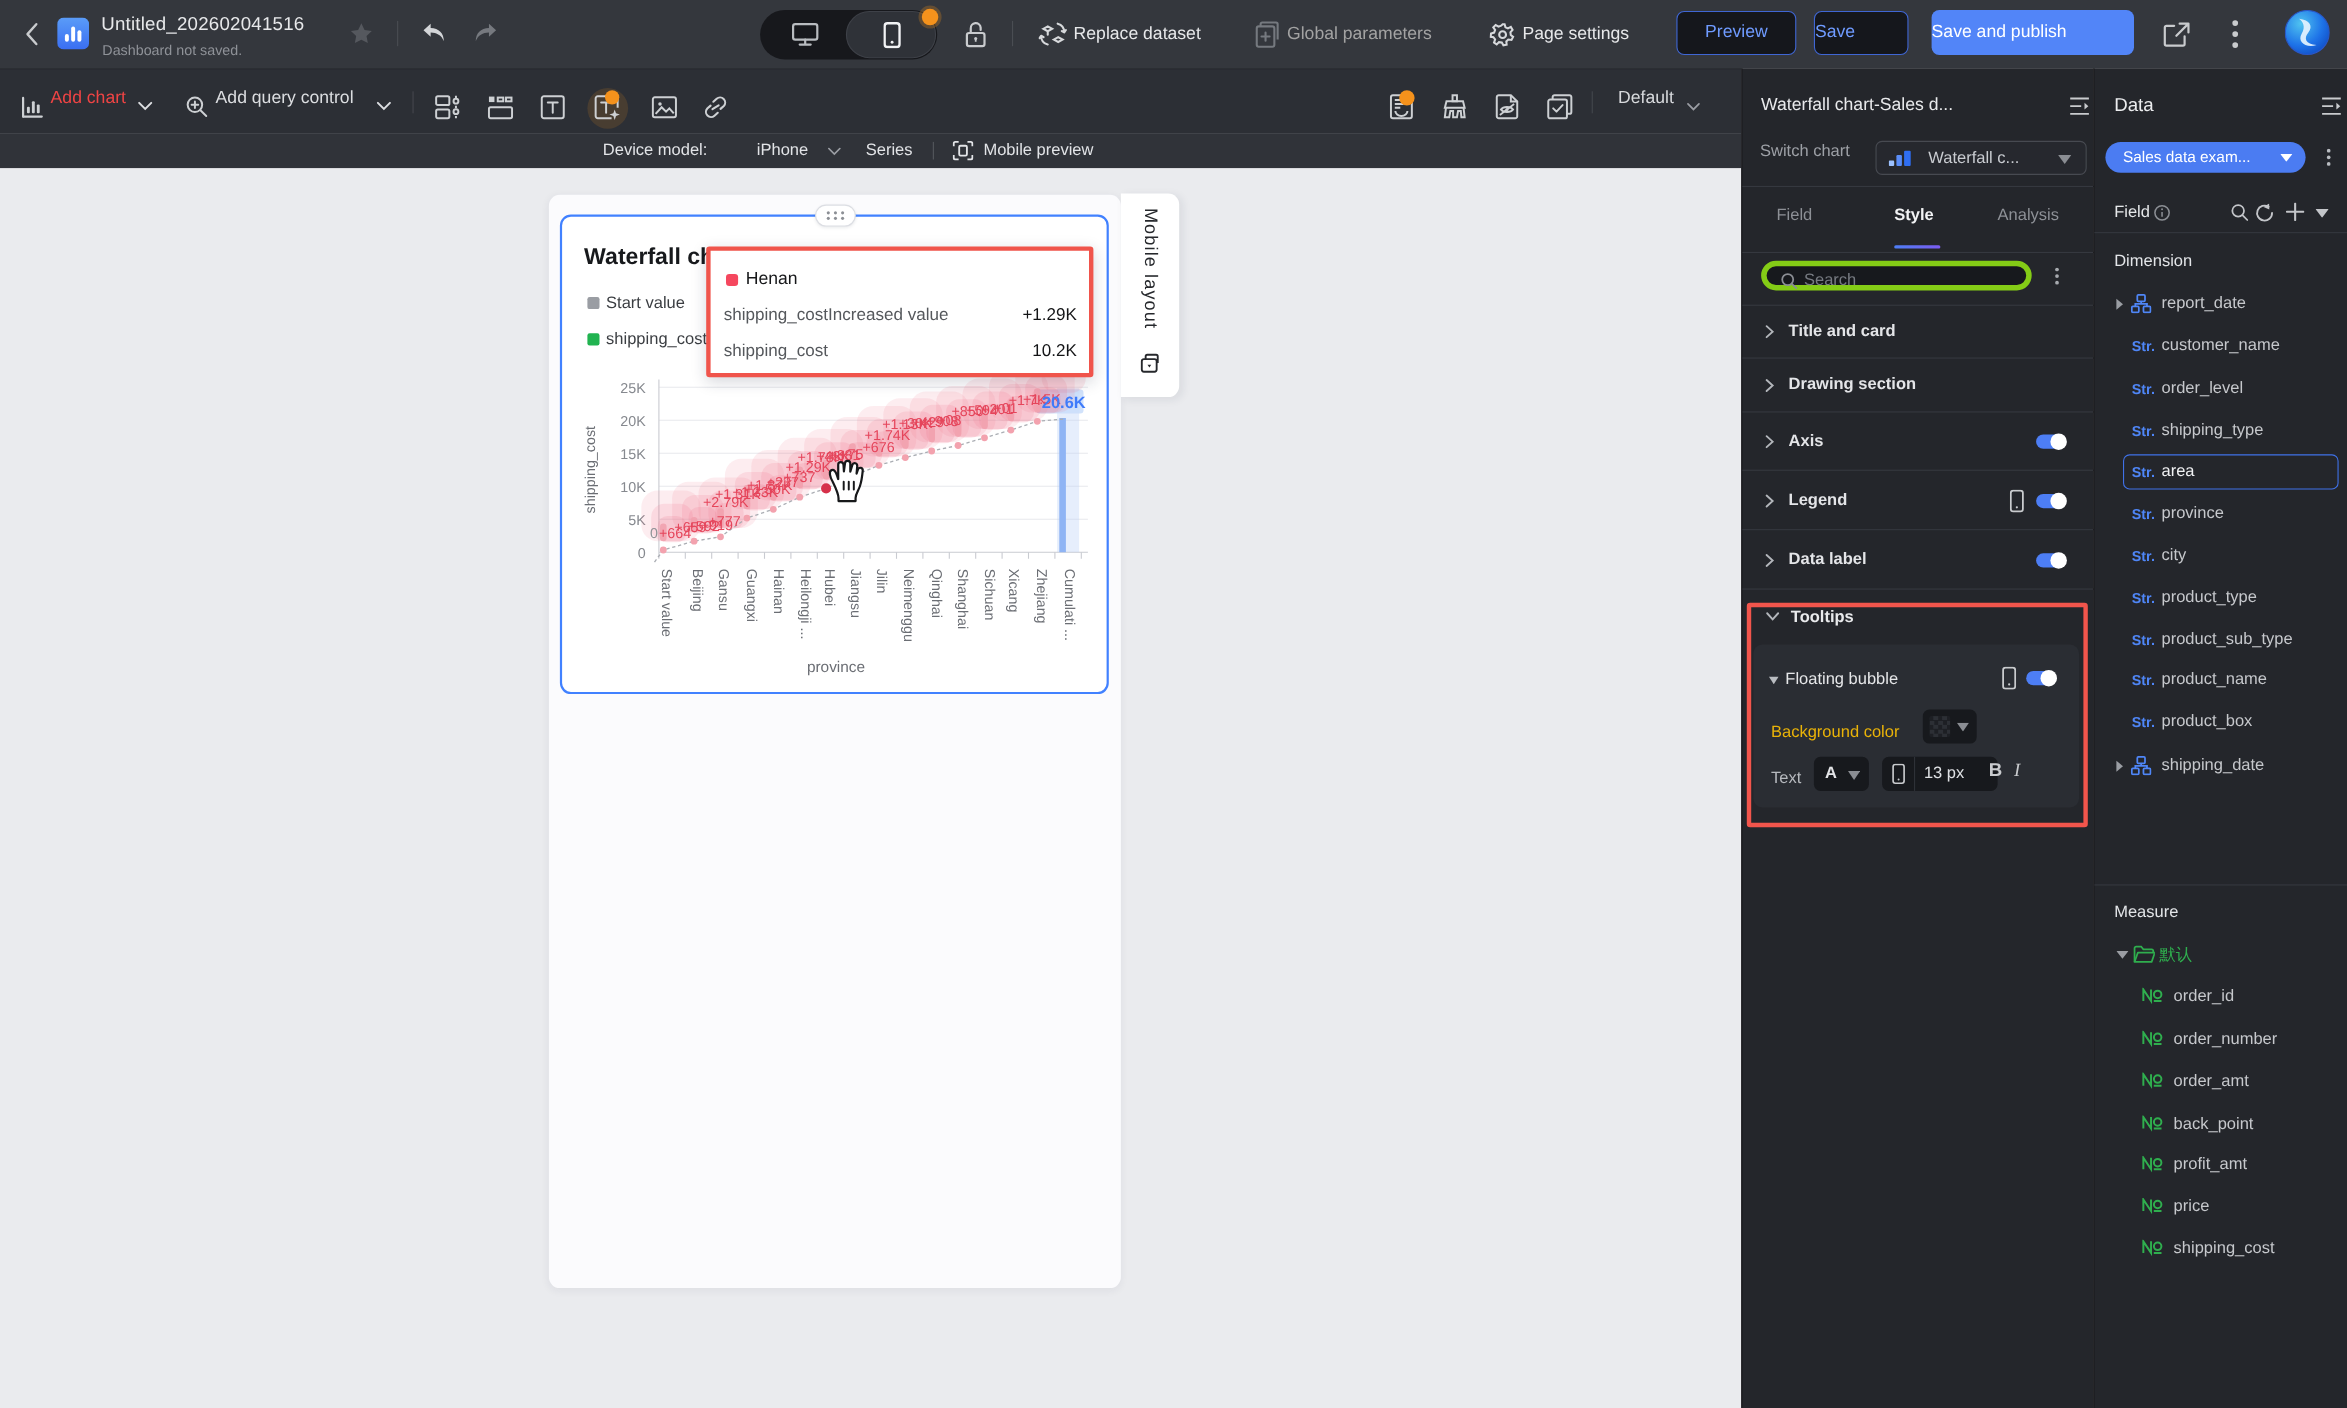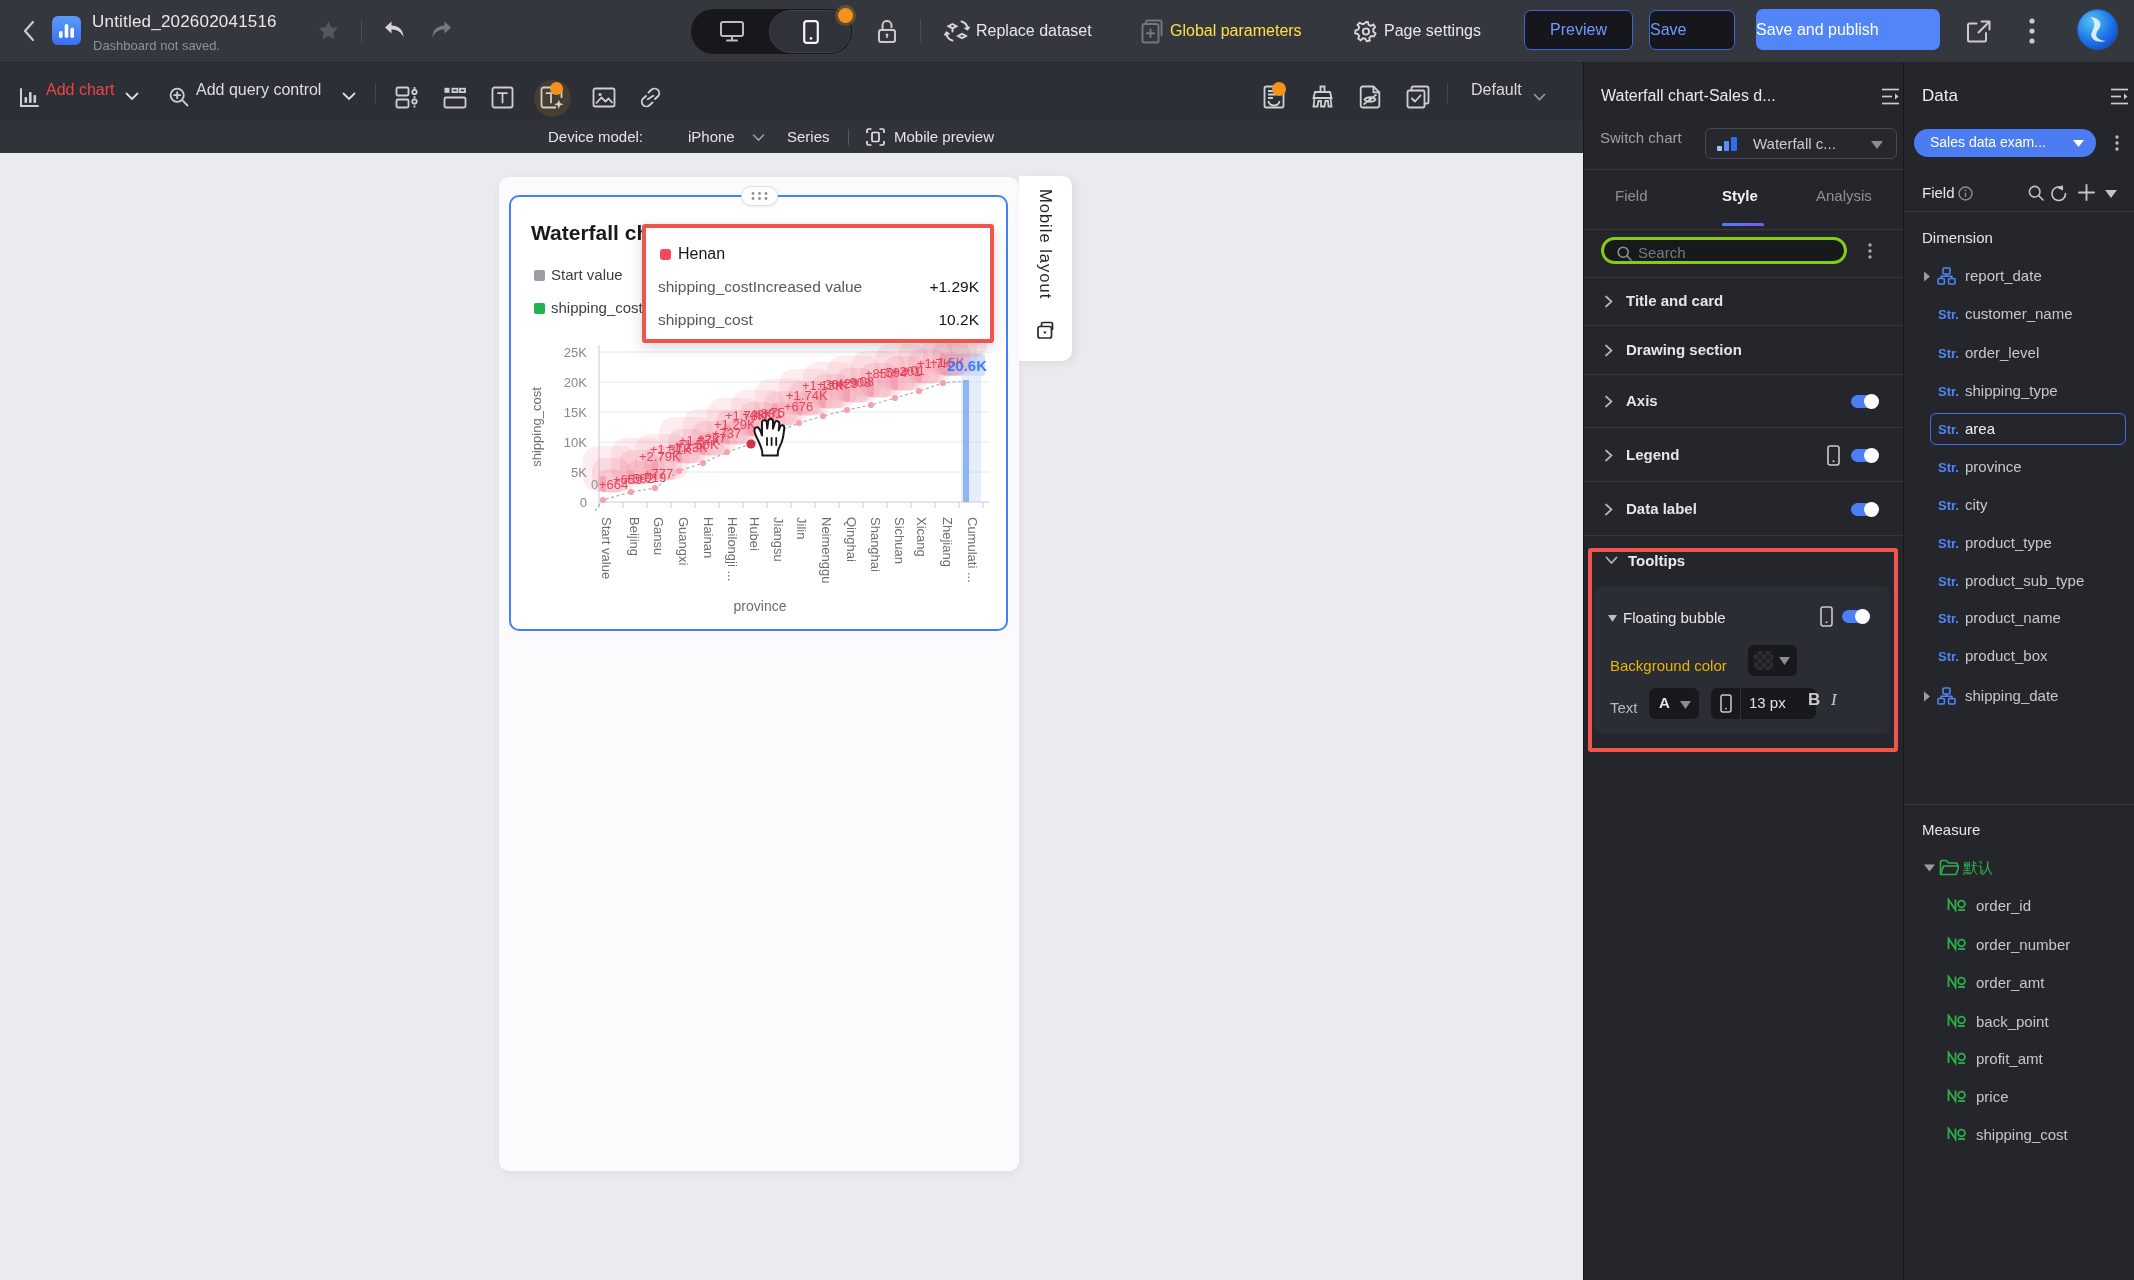--- a/index.html
+++ b/index.html
@@ -92,21 +92,21 @@
     </svg>
     <div class="abs wtxt" style="left:976px;top:22px;font-size:16px">Replace dataset</div>
 
     <svg class="abs" style="left:1140px;top:19px" width="24" height="25" viewBox="0 0 24 25">
         <g stroke="#75797f" stroke-width="1.9" fill="none">
           <path d="M6 5 L6 3 A1.5 1.5 0 0 1 7.5 1.5 L20 1.5 A1.5 1.5 0 0 1 21.5 3 L21.5 17"></path>
           <rect x="2.5" y="5" width="16" height="18.5" rx="1.8"></rect>
           <path d="M10.5 10.5 L10.5 18 M6.8 14.2 L14.2 14.2" stroke-linecap="round"></path>
         </g>
       </svg>
-    <div class="abs" style="left:1170px;top:22px;font-size:16px;color:#fde047">Global parameters</div>
+    <div class="abs" style="left:1170px;top:22px;font-size:16px;color:#a3a3a3">Global parameters</div>
 
     <svg class="abs" style="left:1354px;top:19px" width="24" height="25" viewBox="0 0 24 24">
         <g fill="none" stroke="#d6d8db" stroke-width="1.9">
           <circle cx="12" cy="12" r="3.1"></circle>
           <path d="M12 2.3 L13.8 2.3 L14.6 5.2 L16.9 6.2 L19.6 4.8 L21.2 7.5 L19.2 9.7 L19.5 12.3 L21.7 14 L20.2 16.9 L17.2 16.5 L15.4 18.3 L15.7 21.3 L12.7 21.8 L11.2 19.2 L8.6 18.9 L6.5 21 L4 19.3 L5 16.4 L3.4 14.3 L.9 14 L1.2 10.9 L4.1 10 L5 7.6 L3.3 5.1 L5.5 3 L8.2 4.5 L10.6 3.6 Z" transform="scale(.98) translate(.3 .3)"></path>
         </g>
       </svg>
     <div class="abs wtxt" style="left:1384px;top:22px;font-size:16px">Page settings</div>
 
     <div class="abs" style="left:1524px;top:10px;width:109px;height:40px;border:1.5px solid #3f66d4;border-radius:7px;background:#15171c;color:#6f9bff;font-size:16px;line-height:37px;text-align:center">Preview</div>
@@ -535,21 +535,21 @@
       <svg style="position:absolute;right:13px;top:12px" width="12" height="8" viewBox="0 0 12 8">
           <path d="M0 0 L12 0 L6 8 Z" fill="#8a8d93"></path>
         </svg>
     </div>
     <div class="divline" style="left:0;top:107px;width:320px"></div>
     <div class="abs" style="left:31px;top:125px;font-size:15px;color:#8d9096">Field</div>
     <div class="abs" style="left:138px;top:125px;font-size:15px;font-weight:bold;color:#f2f3f5">Style</div>
     <div class="abs" style="left:232px;top:125px;font-size:15px;color:#8d9096">Analysis</div>
     <div class="abs" style="left:138px;top:161px;width:42px;height:3px;border-radius:2px;background:linear-gradient(90deg,#4d7ef5,#7b5bf0)"></div>
     <div class="divline" style="left:0;top:167px;width:320px"></div>
-    <div class="abs" style="left:17px;top:175px;width:246px;height:27px;background:#17191d;border:3px solid #84cc16;border-radius:14px">
+    <div class="abs" style="left:17px;top:175px;width:246px;height:27px;background:#17191d;border:5px solid #84cc16;border-radius:14px">
       <svg style="position:absolute;left:13px;top:6px" width="15" height="15" viewBox="0 0 15 15">
           <circle cx="6.2" cy="6.2" r="5" fill="none" stroke="#8b8e94" stroke-width="1.6"></circle>
           <line x1="10" y1="10" x2="14" y2="14" stroke="#8b8e94" stroke-width="1.6" stroke-linecap="round"></line>
         </svg>
       <div style="position:absolute;left:34px;top:4px;font-size:15px;color:#777b82">Search</div>
     </div>
     <svg class="abs" style="left:284px;top:181px" width="4" height="16" viewBox="0 0 4 16">
         <circle cx="2" cy="2" r="1.7" fill="#a7aaaf"></circle>
         <circle cx="2" cy="8" r="1.7" fill="#a7aaaf"></circle>
         <circle cx="2" cy="14" r="1.7" fill="#a7aaaf"></circle>

